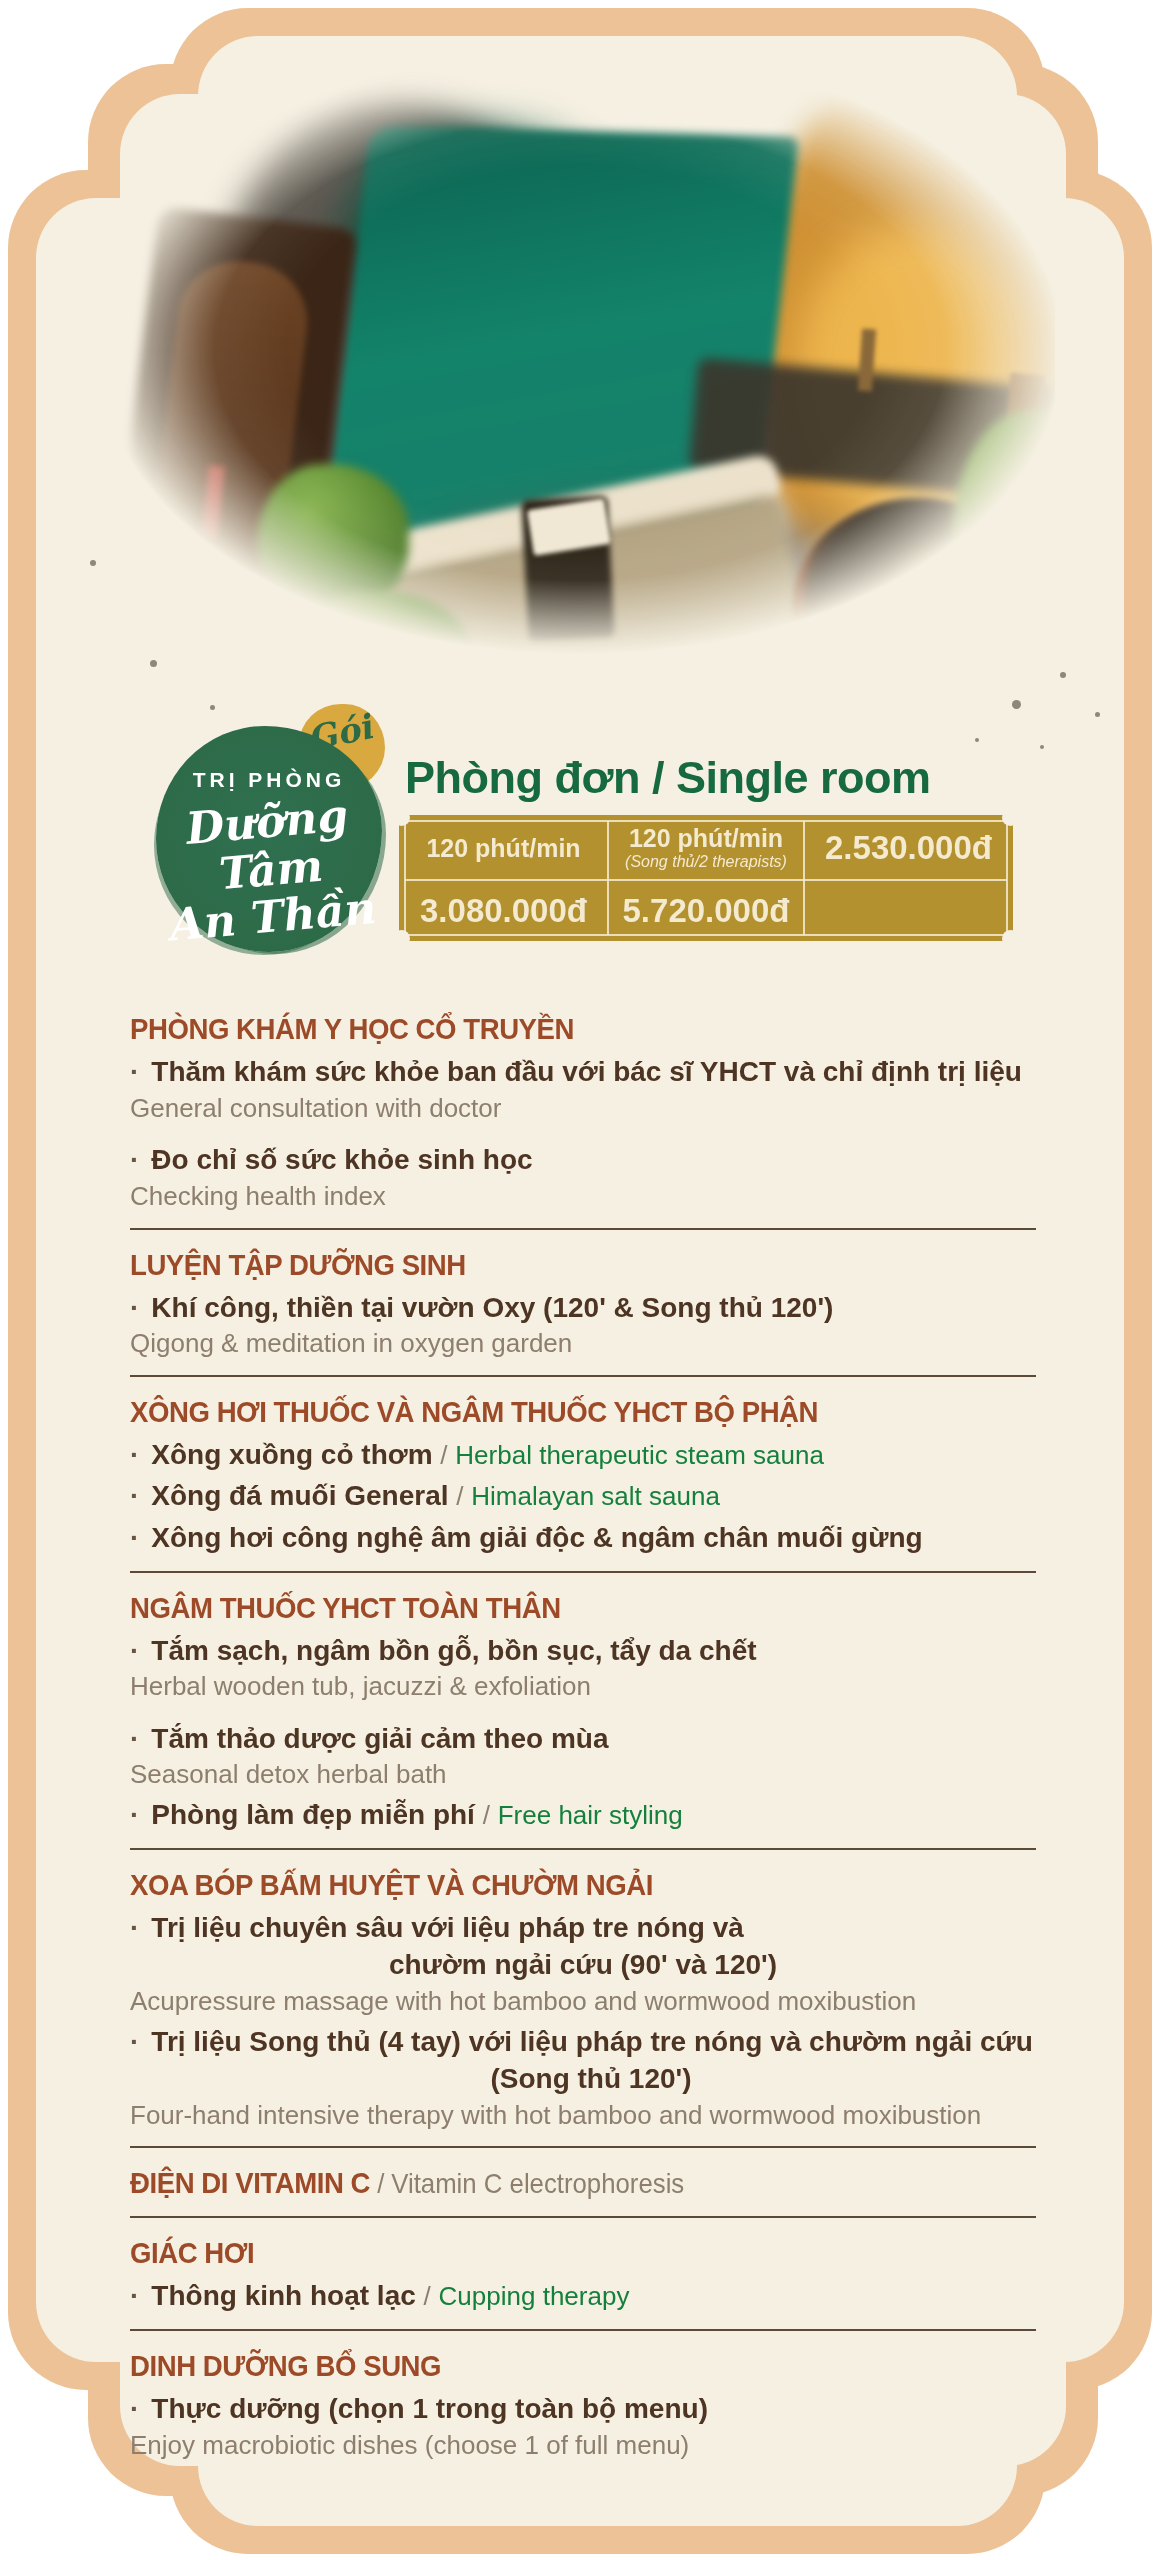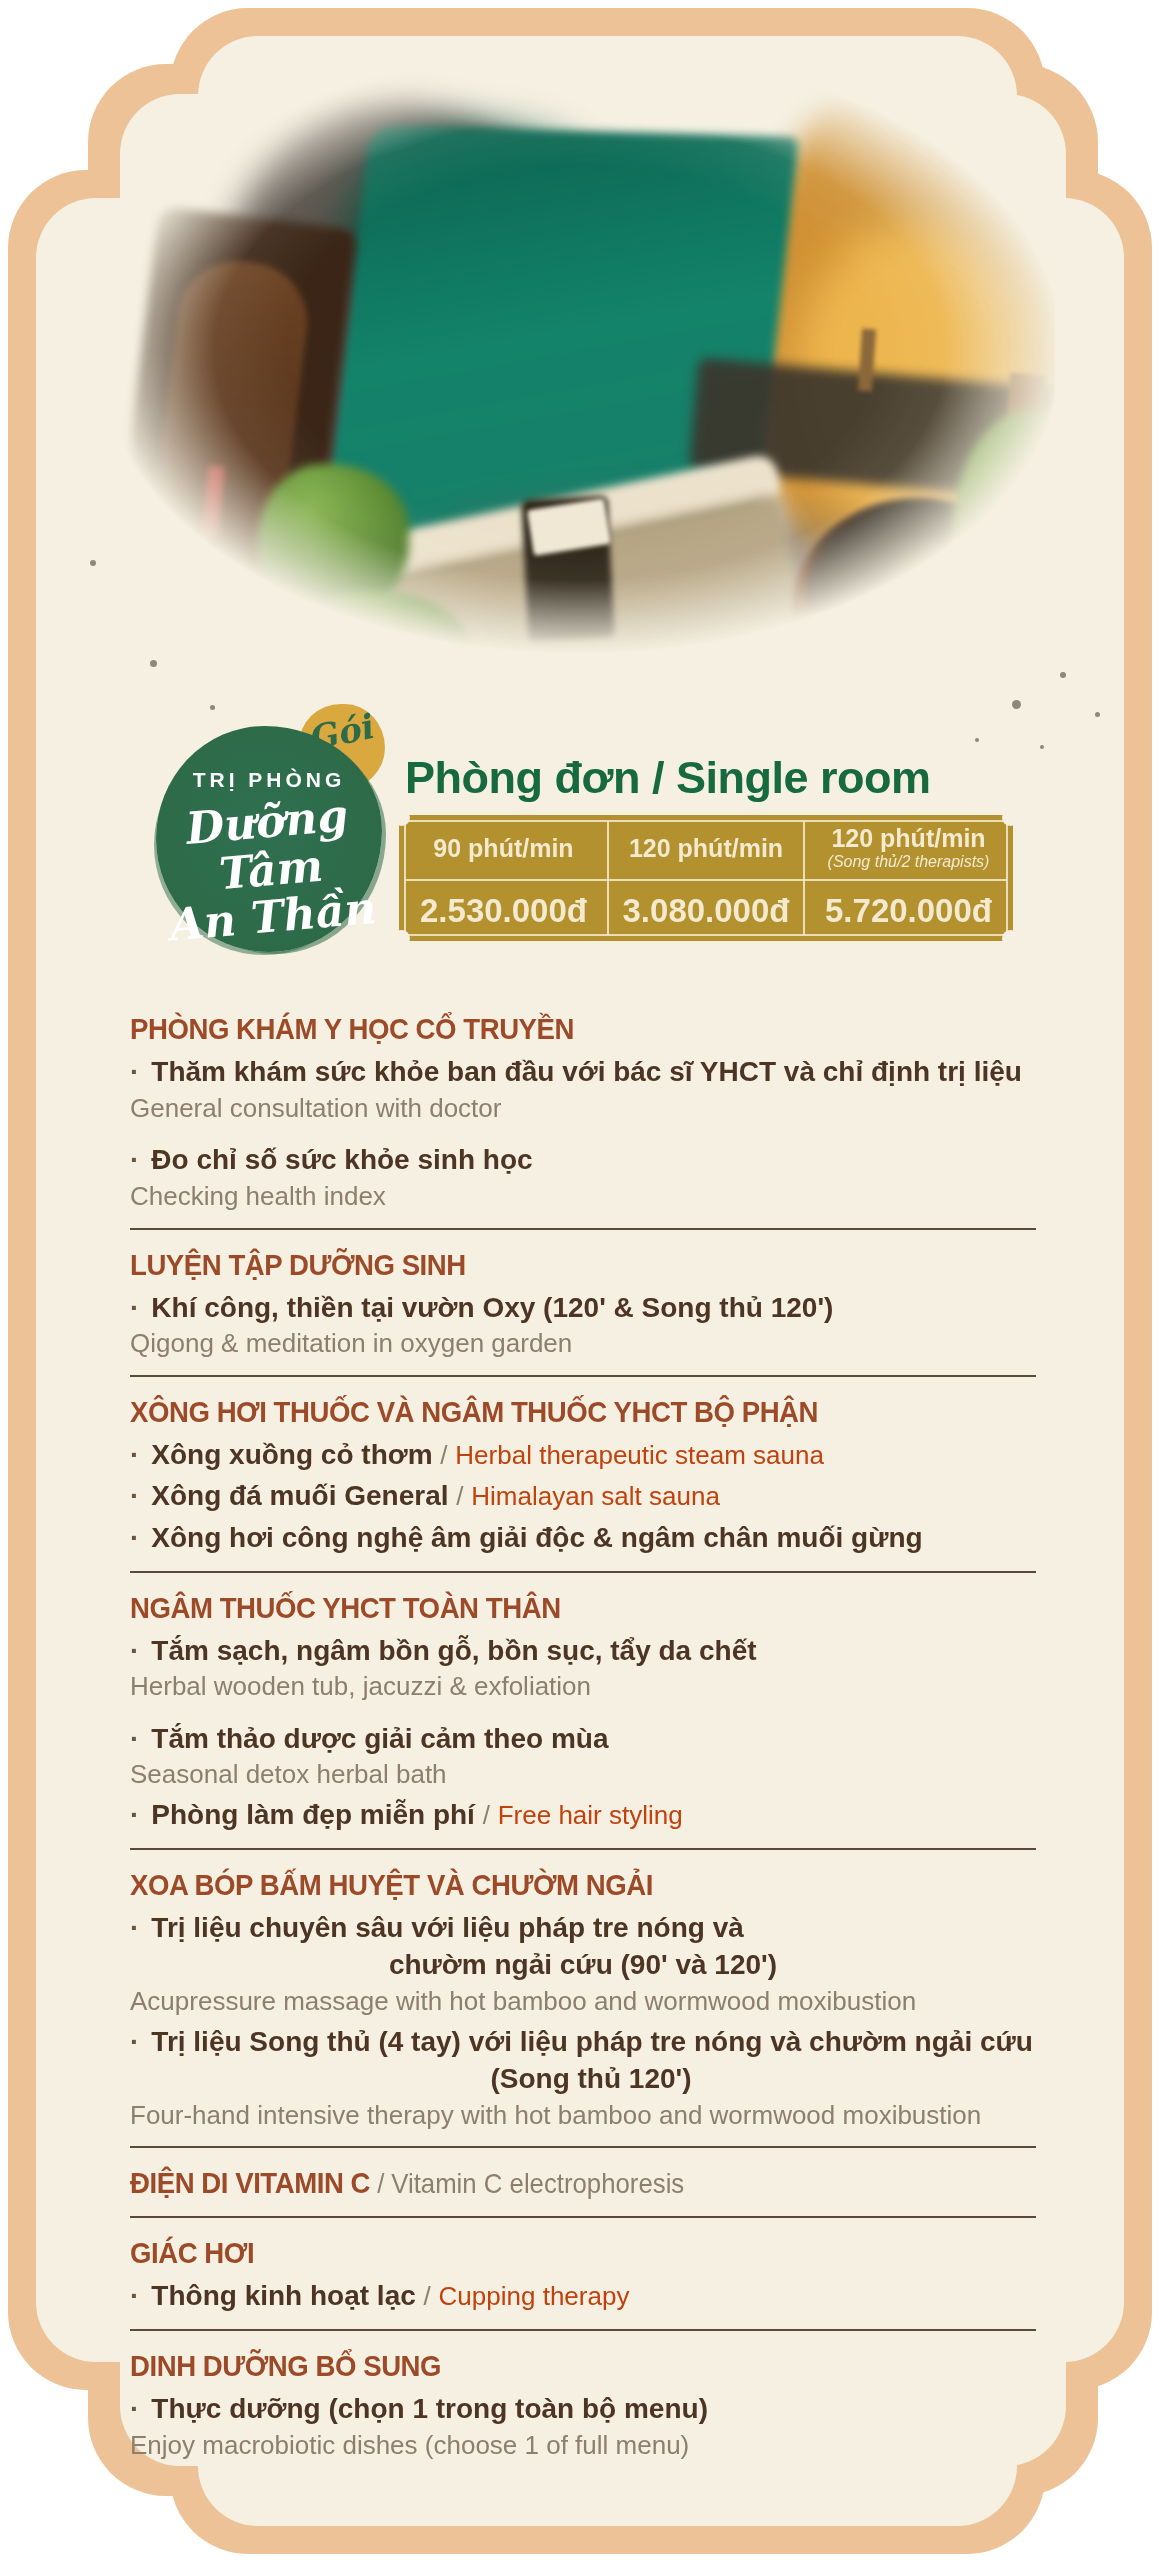--- a/index.html
+++ b/index.html
@@ -89,21 +89,21 @@
       transform:scaleX(.92);transform-origin:left center;white-space:nowrap;}
   .sec-h .h-en{color:#8d7e6e;font-weight:normal;font-size:28px;letter-spacing:0;}
   .sec-h .sep{color:#8d7e6e;font-weight:normal;font-size:28px;}
   .item{margin:0 0 8px 0;}
   .item.gap{margin-top:20px;}
   .vi-line{display:flex;gap:12px;align-items:baseline;font-size:28px;font-weight:bold;line-height:1.2;}
   .dot{color:#6a543f;font-weight:bold;flex:0 0 auto;}
   .vi2{font-size:28px;font-weight:bold;line-height:1.2;margin-top:4px;text-align:center;}
   .vi2.indent{margin-left:16px;}
   .en{font-size:26px;color:#8d7e6e;line-height:1.18;margin-top:4px;font-weight:normal;}
-  .en-i{color:#c2410c;font-weight:normal;font-size:26px;}
+  .en-i{color:#15803d;font-weight:normal;font-size:26px;}
   .sep2{color:#8d7e6e;font-weight:normal;font-size:26px;}
   .divider{height:2px;background:#5c4938;margin:16px 0 18px 0;width:100%;}
 </style>
 </head>
 <body>
 
 <div class="stage">
 
   <div class="shape tan t1"></div>
   <div class="shape tan t2"></div>
@@ -158,23 +158,20 @@
 
     <h1 class="title">Phòng đơn / Single room</h1>
     <div class="price-table">
       <div class="pt-key"></div>
       <i class="notch n1"></i>
       <i class="notch n2"></i>
       <i class="notch n3"></i>
       <i class="notch n4"></i>
       <div class="pt-grid">
         <div class="pt-cell pt-head">
-          <span>90 phút/min</span>
-        </div>
-        <div class="pt-cell pt-head">
           <span>120 phút/min</span>
         </div>
         <div class="pt-cell pt-head">
           <span>120 phút/min</span>
           <span class="pt-note">(Song thủ/2 therapists)</span>
         </div>
         <div class="pt-cell pt-price">2.530.000đ</div>
         <div class="pt-cell pt-price">3.080.000đ</div>
         <div class="pt-cell pt-price">5.720.000đ</div>
       </div>

